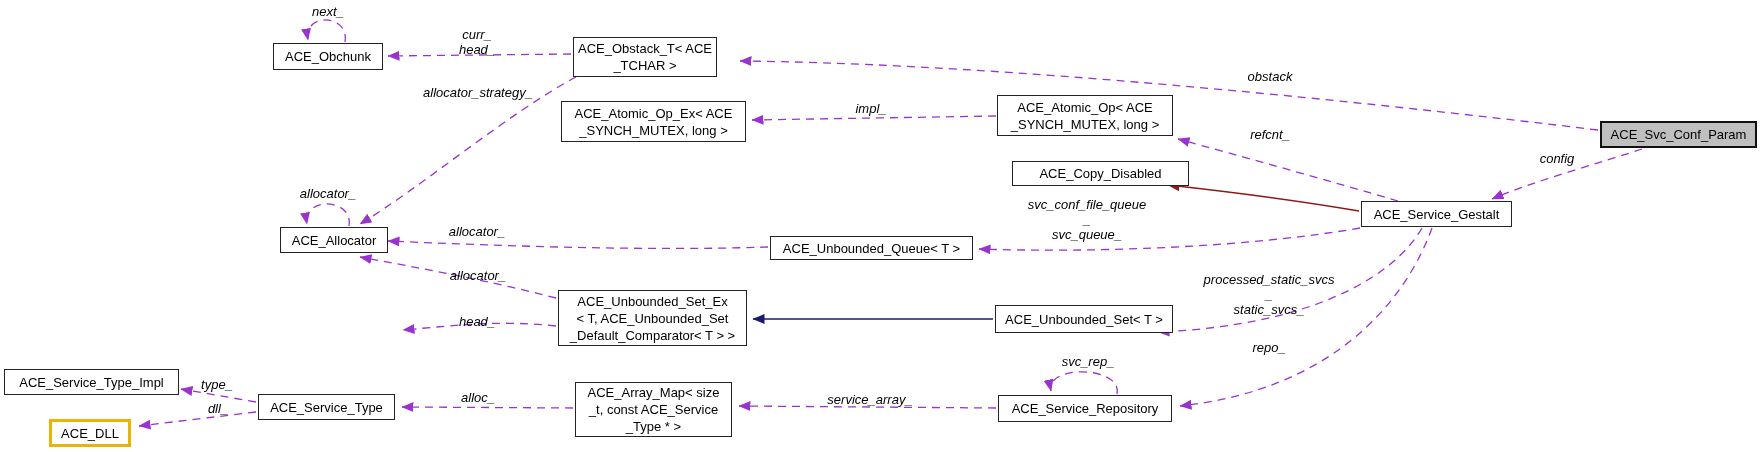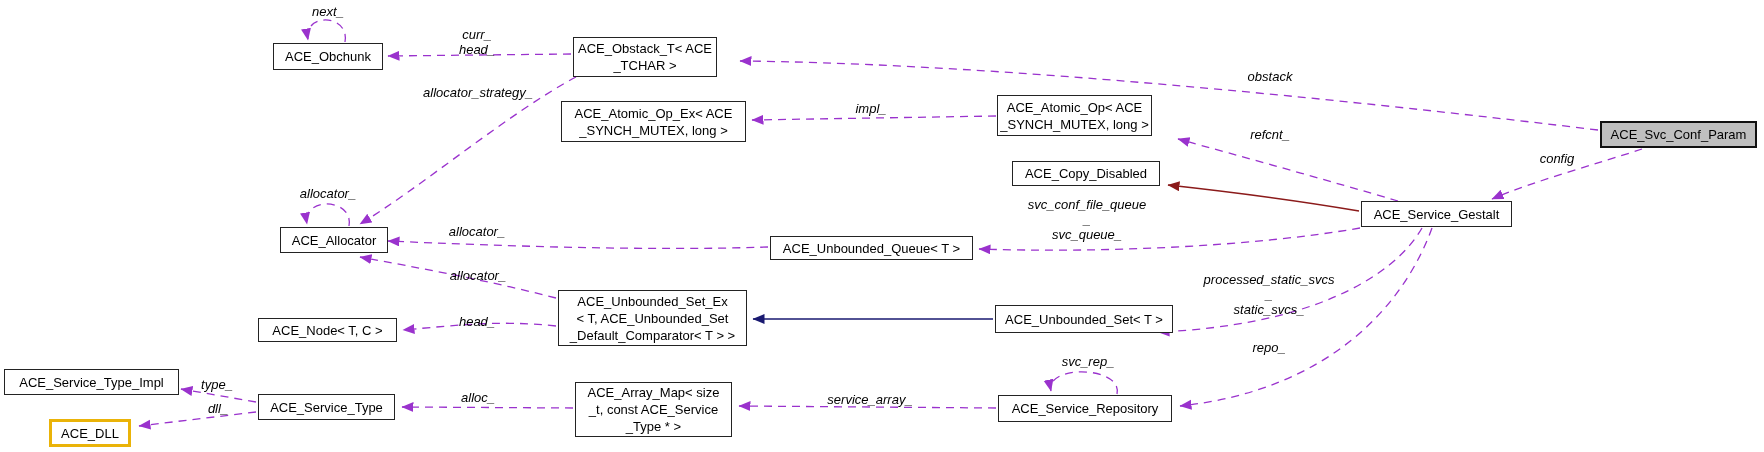--- a/index.html
+++ b/index.html
@@ -62,46 +62,43 @@
     <span>ACE_Obchunk</span>
   </div>
   <div class="node" style="left:573px;top:37px;width:144px;height:40px">
     <span>ACE_Obstack_T&lt; ACE</span>
     <span>_TCHAR &gt;</span>
   </div>
   <div class="node" style="left:561px;top:101px;width:185px;height:41px">
     <span>ACE_Atomic_Op_Ex&lt; ACE</span>
     <span>_SYNCH_MUTEX, long &gt;</span>
   </div>
-  <div class="node" style="left:997px;top:95px;width:155px;height:41px">
+  <div class="node" style="left:997px;top:95px;width:176px;height:41px">
     <span>ACE_Atomic_Op&lt; ACE</span>
     <span>_SYNCH_MUTEX, long &gt;</span>
   </div>
-  <div class="node" style="left:1012px;top:161px;width:148px;height:25px">
+  <div class="node" style="left:1012px;top:161px;width:177px;height:25px">
     <span>ACE_Copy_Disabled</span>
   </div>
   <div class="node" style="left:1361px;top:201px;width:151px;height:26px">
     <span>ACE_Service_Gestalt</span>
   </div>
   <div class="node main" style="left:1600px;top:121px;width:157px;height:27px">
     <span>ACE_Svc_Conf_Param</span>
   </div>
   <div class="node" style="left:770px;top:236px;width:203px;height:24px">
     <span>ACE_Unbounded_Queue&lt; T &gt;</span>
   </div>
   <div class="node" style="left:280px;top:227px;width:108px;height:26px">
     <span>ACE_Allocator</span>
   </div>
   <div class="node" style="left:558px;top:290px;width:189px;height:56px">
     <span>ACE_Unbounded_Set_Ex</span>
     <span>&lt; T, ACE_Unbounded_Set</span>
     <span>_Default_Comparator&lt; T &gt; &gt;</span>
-  </div>
-  <div class="node" style="left:258px;top:318px;width:139px;height:24px">
-    <span>ACE_Node&lt; T, C &gt;</span>
   </div>
   <div class="node" style="left:998px;top:395px;width:174px;height:27px">
     <span>ACE_Service_Repository</span>
   </div>
   <div class="node" style="left:995px;top:305px;width:178px;height:28px">
     <span>ACE_Unbounded_Set&lt; T &gt;</span>
   </div>
   <div class="node" style="left:258px;top:394px;width:137px;height:26px">
     <span>ACE_Service_Type</span>
   </div>

